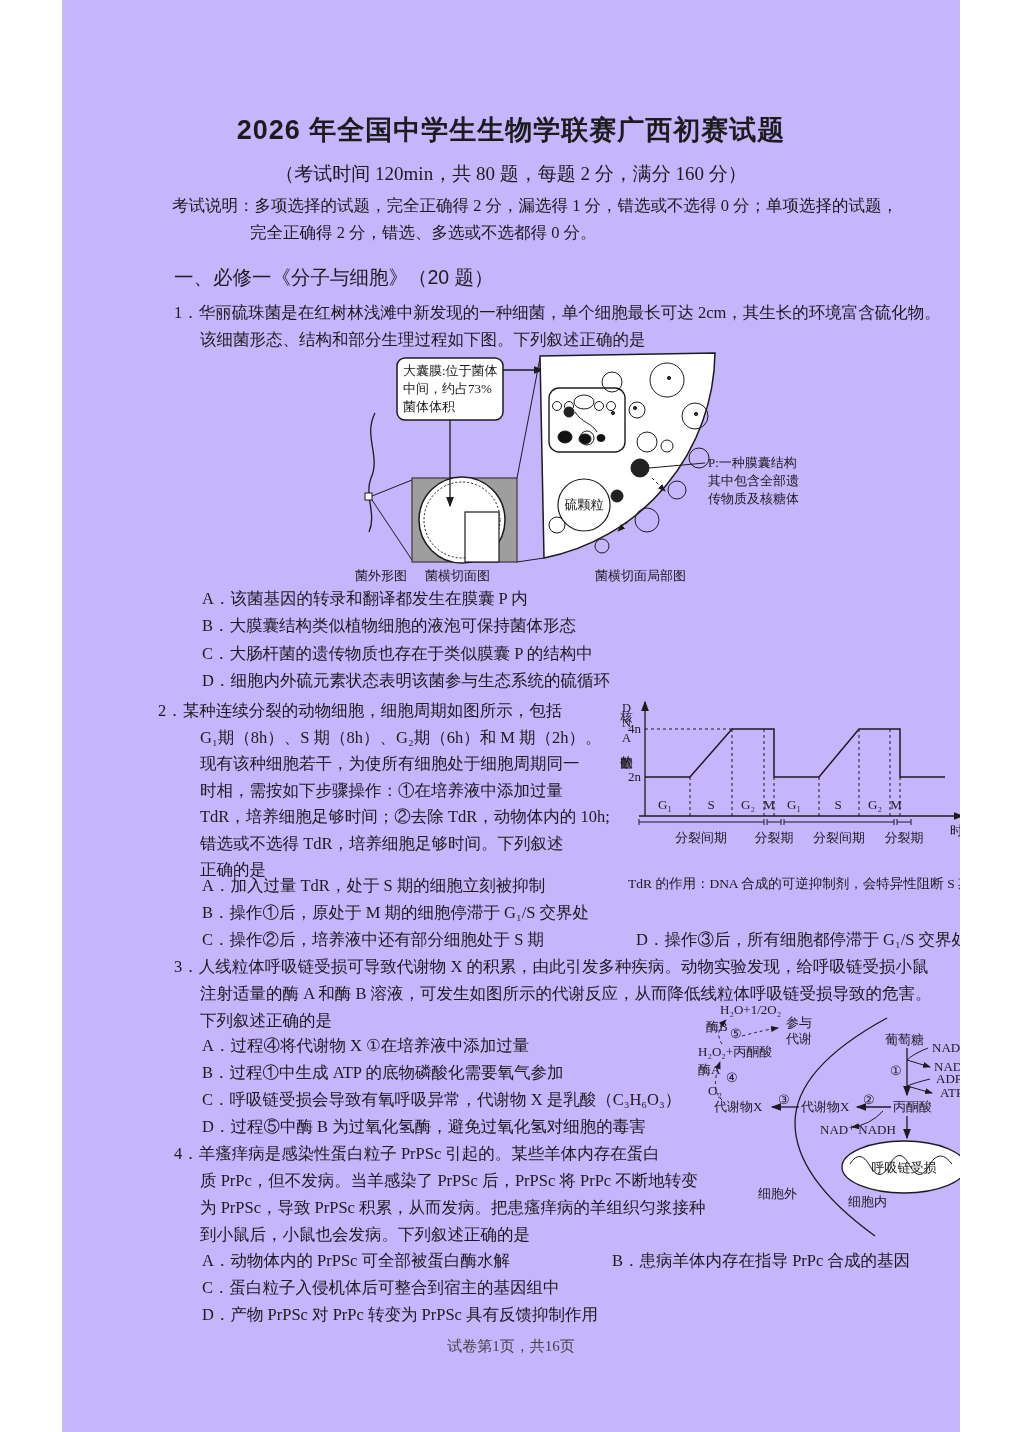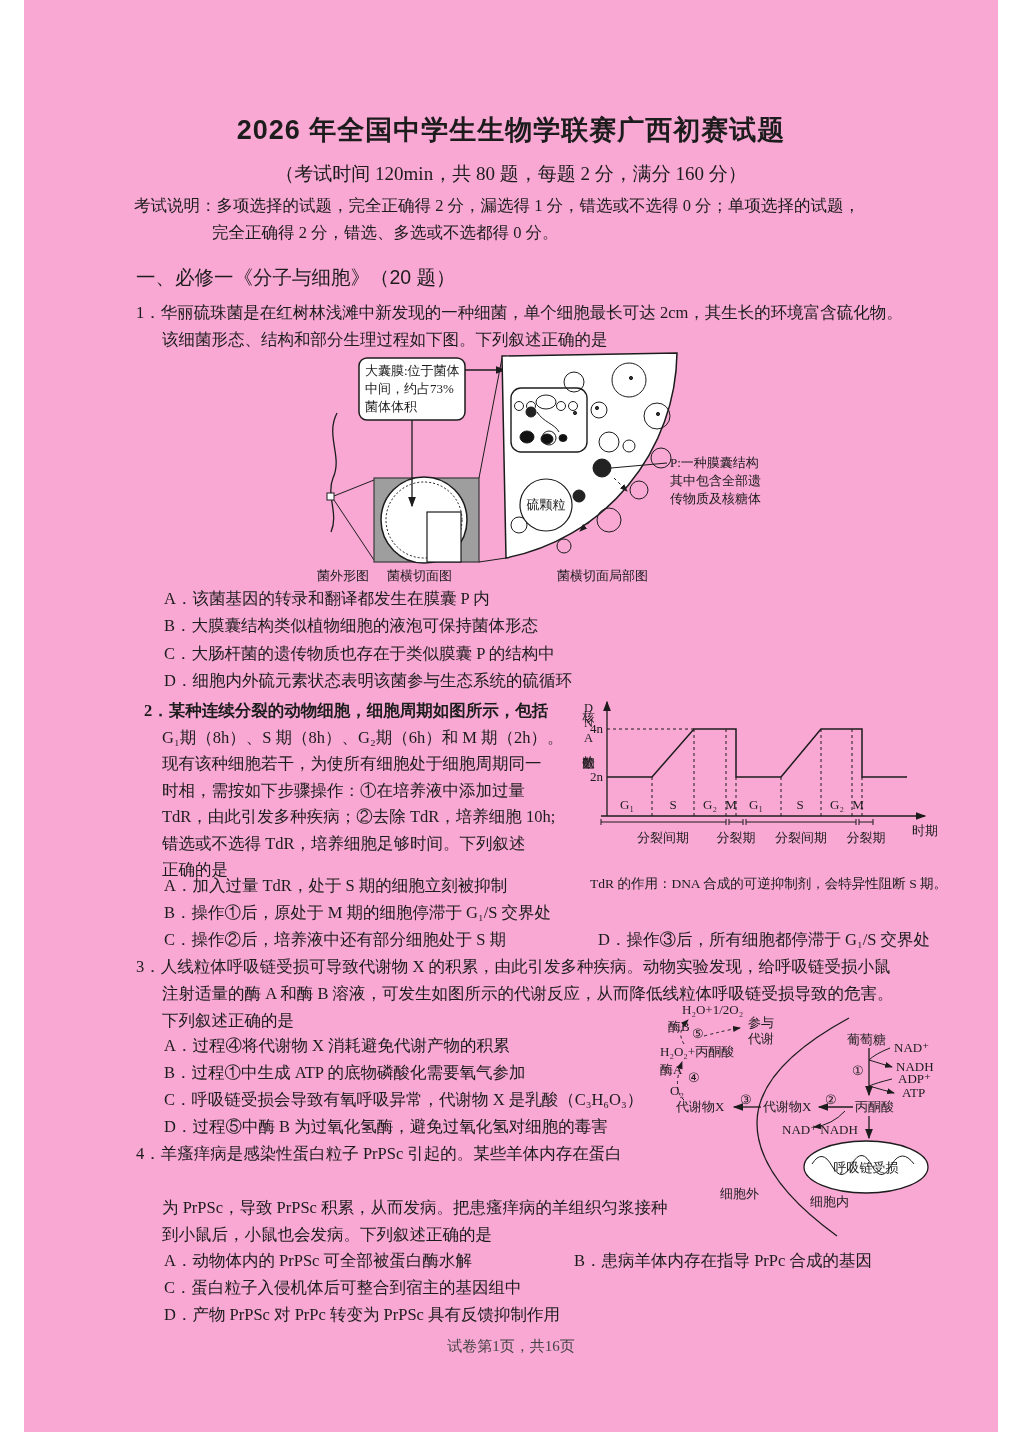--- a/index.html
+++ b/index.html
@@ -1,16 +1,16 @@
 <!DOCTYPE html>
 <html><head>
 <meta charset="utf-8">
 <style>
   html,body{margin:0;padding:0;background:#ffffff;}
-  .page{position:relative;width:974px;height:1432px;background:#f9a8d4;margin:0 auto;
+  .page{position:relative;width:898px;height:1432px;background:#c4b5fd;margin:0 auto;
         font-family:"Liberation Serif","DejaVu Serif",serif;color:#1c1c1c;overflow:hidden;}
   .t{position:absolute;white-space:nowrap;font-size:16.5px;line-height:1.2;}
   .title{left:0;right:0;text-align:center;font-family:"Liberation Sans","DejaVu Sans",sans-serif;
          font-weight:700;font-size:27px;letter-spacing:1px;}
   .subtitle{left:0;right:0;text-align:center;font-size:19px;}
   .heading{font-family:"Liberation Sans","DejaVu Sans",sans-serif;font-weight:400;font-size:19.5px;}
   .note{font-size:13.5px;}
   .footer{left:0;right:0;text-align:center;font-size:15px;color:#444;}
   .vtext{position:absolute;writing-mode:vertical-rl;text-orientation:upright;
          font-size:12.5px;letter-spacing:1px;line-height:1;}
@@ -108,25 +108,25 @@
     <text x="8" y="230" font-size="14.5">菌外形图</text>
     <text x="78" y="230" font-size="14.5">菌横切面图</text>
     <text x="248" y="230" font-size="14.5">菌横切面局部图</text>
   </svg>
 
   <div class="t" style="left:140px;top:589px;">A．该菌基因的转录和翻译都发生在膜囊 P 内</div>
   <div class="t" style="left:140px;top:616px;">B．大膜囊结构类似植物细胞的液泡可保持菌体形态</div>
   <div class="t" style="left:140px;top:644px;">C．大肠杆菌的遗传物质也存在于类似膜囊 P 的结构中</div>
   <div class="t" style="left:140px;top:671px;">D．细胞内外硫元素状态表明该菌参与生态系统的硫循环</div>
 
-  <div class="t" style="left:120px;top:701px;font-weight:bold;">2．某种连续分裂的动物细胞，细胞周期如图所示，包括</div>
+  <div class="t" style="left:96px;top:701px;">2．某种连续分裂的动物细胞，细胞周期如图所示，包括</div>
   <div class="t" style="left:138px;top:728px;">G₁期（8h）、S 期（8h）、G₂期（6h）和 M 期（2h）。</div>
   <div class="t" style="left:138px;top:754px;">现有该种细胞若干，为使所有细胞处于细胞周期同一</div>
   <div class="t" style="left:138px;top:781px;">时相，需按如下步骤操作：①在培养液中添加过量</div>
-  <div class="t" style="left:138px;top:807px;">TdR，由此引发多种疾病；②去除 TdR，培养细胞 10h;</div>
+  <div class="t" style="left:138px;top:807px;">TdR，培养细胞足够时间；②去除 TdR，动物体内的 10h;</div>
   <div class="t" style="left:138px;top:834px;">错选或不选得 TdR，培养细胞足够时间。下列叙述</div>
   <div class="t" style="left:138px;top:860px;">正确的是</div>
 
   <div class="vtext" style="left:558px;top:700px;">核DNA的数量</div>
 
   <svg style="left:555px;top:692px;" width="375" height="175" viewBox="0 0 375 175">
     <defs>
       <marker id="m2" markerWidth="9" markerHeight="8" refX="7" refY="3" orient="auto">
         <path d="M0,0 L8,3 L0,6 Z" fill="#1c1c1c"></path>
       </marker>
@@ -171,21 +171,21 @@
   <div class="t" style="left:140px;top:876px;">A．加入过量 TdR，处于 S 期的细胞立刻被抑制</div>
   <div class="t note" style="left:566px;top:876px;">TdR 的作用：DNA 合成的可逆抑制剂，会特异性阻断 S 期。</div>
   <div class="t" style="left:140px;top:903px;">B．操作①后，原处于 M 期的细胞停滞于 G₁/S 交界处</div>
   <div class="t" style="left:140px;top:930px;">C．操作②后，培养液中还有部分细胞处于 S 期</div>
   <div class="t" style="left:574px;top:930px;">D．操作③后，所有细胞都停滞于 G₁/S 交界处</div>
 
   <div class="t" style="left:112px;top:957px;">3．人线粒体呼吸链受损可导致代谢物 X 的积累，由此引发多种疾病。动物实验发现，给呼吸链受损小鼠</div>
   <div class="t" style="left:138px;top:984px;">注射适量的酶 A 和酶 B 溶液，可发生如图所示的代谢反应，从而降低线粒体呼吸链受损导致的危害。</div>
   <div class="t" style="left:138px;top:1011px;">下列叙述正确的是</div>
 
-  <div class="t" style="left:140px;top:1036px;">A．过程④将代谢物 X 消耗避免代谢产物的积累</div>
+  <div class="t" style="left:140px;top:1036px;">A．过程④将代谢物 X ①在培养液中添加过量</div>
   <div class="t" style="left:140px;top:1063px;">B．过程①中生成 ATP 的底物磷酸化需要氧气参加</div>
   <div class="t" style="left:140px;top:1090px;">C．呼吸链受损会导致有氧呼吸异常，代谢物 X 是乳酸（C₃H₆O₃）</div>
   <div class="t" style="left:140px;top:1117px;">D．过程⑤中酶 B 为过氧化氢酶，避免过氧化氢对细胞的毒害</div>
 
   <svg style="left:618px;top:998px;" width="312" height="240" viewBox="0 0 312 240">
     <defs>
       <marker id="m3" markerWidth="9" markerHeight="8" refX="7" refY="3" orient="auto">
         <path d="M0,0 L8,3 L0,6 Z" fill="#1c1c1c"></path>
       </marker>
     </defs>
@@ -232,20 +232,21 @@
 
     <path class="ln" d="M227,118 L227,140" marker-end="url(#m3)"></path>
     <ellipse cx="224" cy="169" rx="62" ry="26" fill="#fff" stroke="#1c1c1c" stroke-width="1.3"></ellipse>
     <path class="lnthin" d="M170,166 Q180,150 190,168 Q200,186 210,166 Q220,148 230,168 Q240,186 250,166 Q260,150 272,166"></path>
     <text x="224" y="174" text-anchor="middle" font-size="13">呼吸链受损</text>
     <text x="78" y="200" font-size="13">细胞外</text>
     <text x="168" y="208" font-size="13">细胞内</text>
   </svg>
 
   <div class="t" style="left:112px;top:1144px;">4．羊瘙痒病是感染性蛋白粒子 PrPSc 引起的。某些羊体内存在蛋白</div>
+  <div class="t" style="left:138px;top:1171px;">质 PrPc，但不发病。当羊感染了 PrPSc 后，PrPSc 将 PrPc 不断地转变</div>
   <div class="t" style="left:138px;top:1198px;">为 PrPSc，导致 PrPSc 积累，从而发病。把患瘙痒病的羊组织匀浆接种</div>
   <div class="t" style="left:138px;top:1225px;">到小鼠后，小鼠也会发病。下列叙述正确的是</div>
 
   <div class="t" style="left:140px;top:1251px;">A．动物体内的 PrPSc 可全部被蛋白酶水解</div>
   <div class="t" style="left:550px;top:1251px;">B．患病羊体内存在指导 PrPc 合成的基因</div>
   <div class="t" style="left:140px;top:1278px;">C．蛋白粒子入侵机体后可整合到宿主的基因组中</div>
   <div class="t" style="left:140px;top:1305px;">D．产物 PrPSc 对 PrPc 转变为 PrPSc 具有反馈抑制作用</div>
 
   <div class="t footer" style="top:1337px;">试卷第1页，共16页</div>
 

